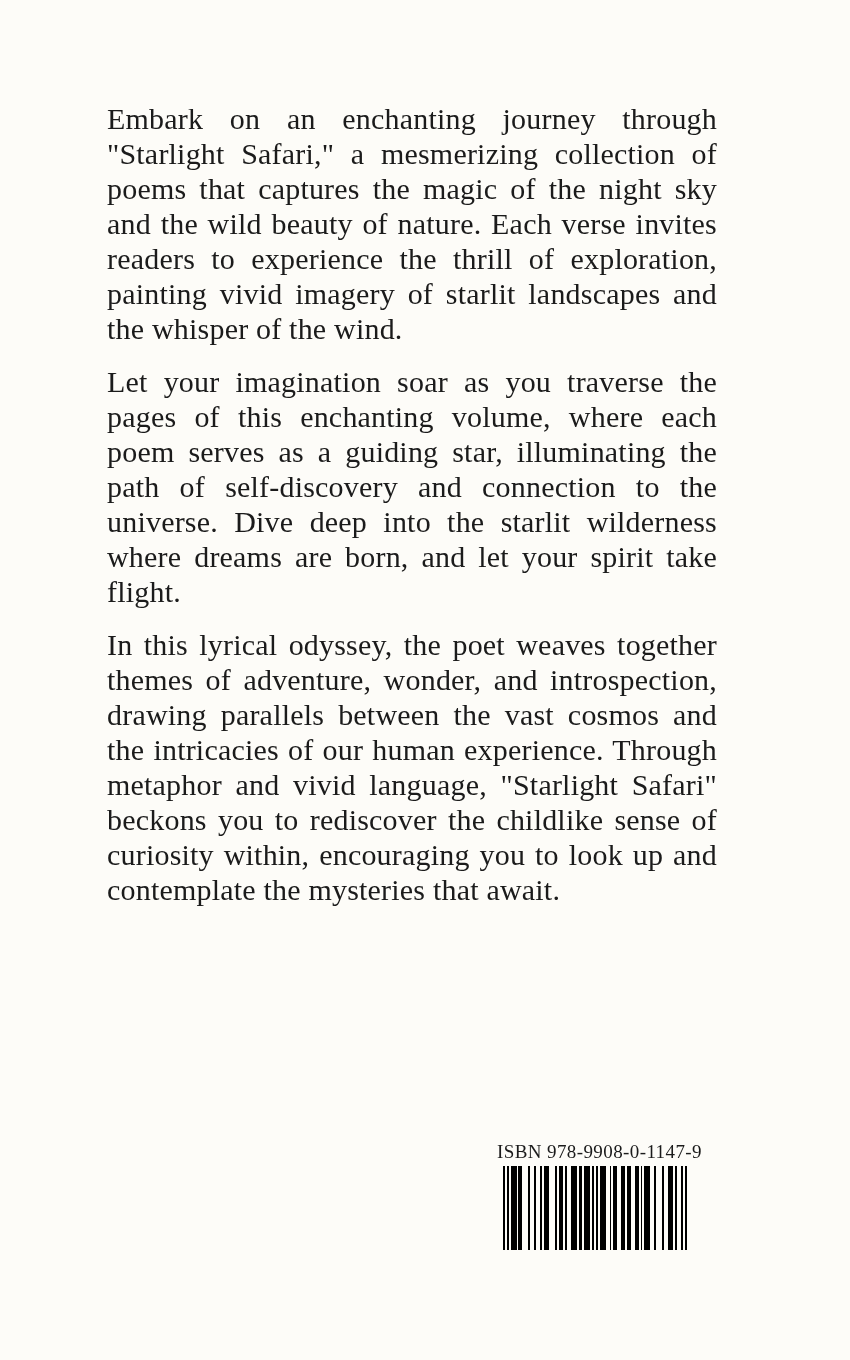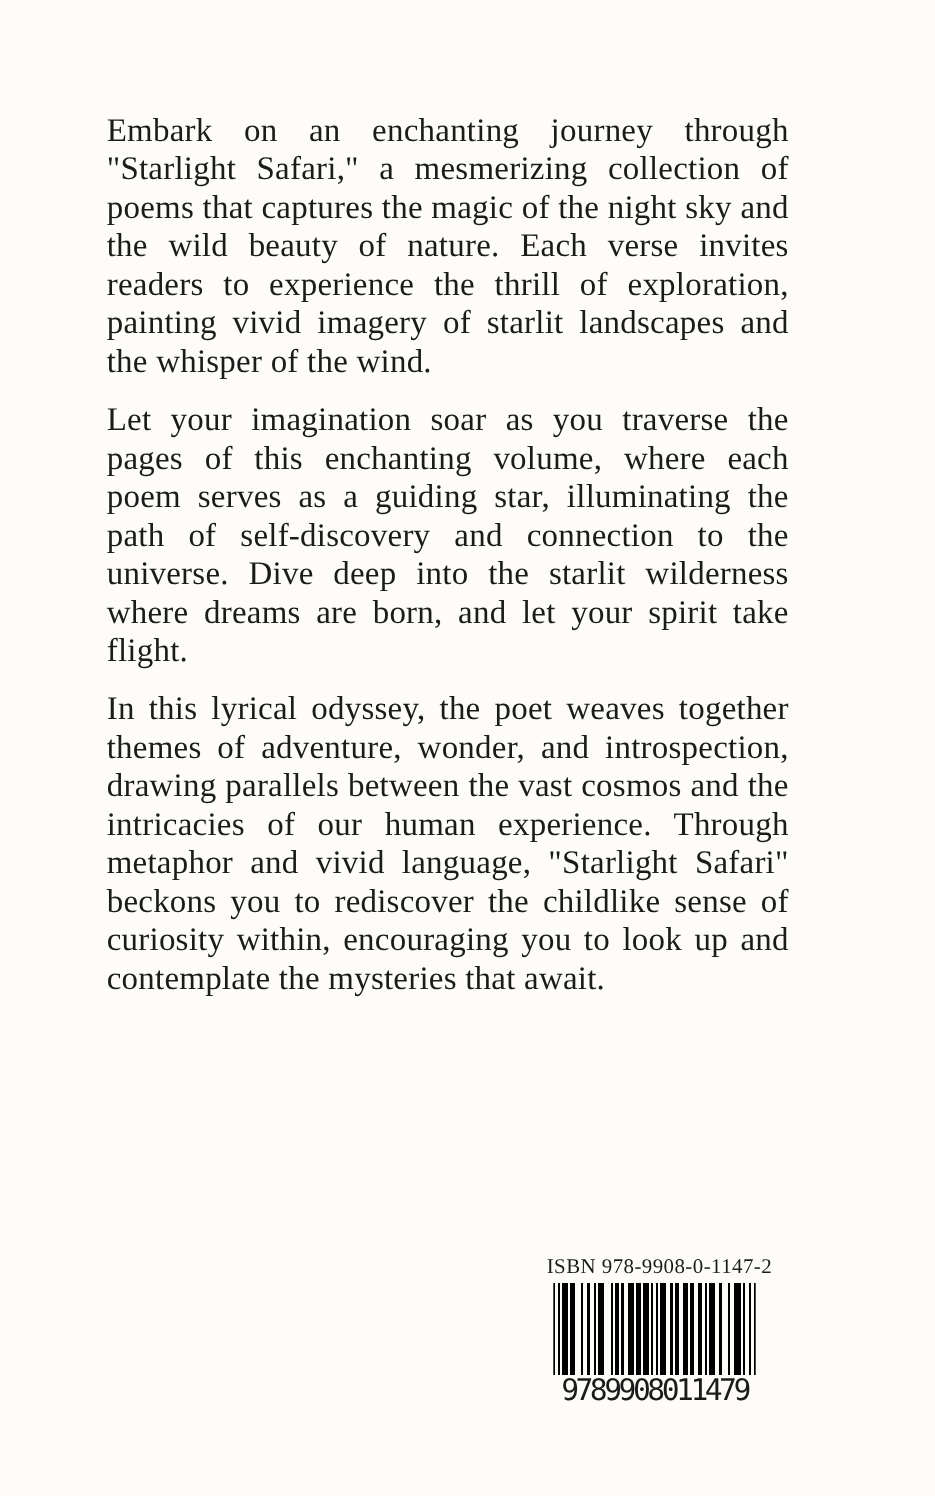--- a/index.html
+++ b/index.html
@@ -21,21 +21,21 @@
     position: absolute;
     left: 97px;
     top: 101px;
     width: 620px;
     font-size: 30px;
     line-height: 35px;
     text-align: justify;
     letter-spacing: 0.2px;
   }
   .blurb p {
-    margin: 0 0 18px 0;
+    margin: 0 0 18px 10px;
     padding: 0;
   }
   .isbn-block {
     position: absolute;
     left: 497px;
     top: 1140px;
     width: 196px;
     text-align: center;
   }
   .isbn-label {
@@ -63,21 +63,21 @@
 
 <div class="back-cover">
 
   <div class="blurb">
     <p>Embark on an enchanting journey through "Starlight Safari," a mesmerizing collection of poems that captures the magic of the night sky and the wild beauty of nature. Each verse invites readers to experience the thrill of exploration, painting vivid imagery of starlit landscapes and the whisper of the wind.</p>
     <p>Let your imagination soar as you traverse the pages of this enchanting volume, where each poem serves as a guiding star, illuminating the path of self-discovery and connection to the universe. Dive deep into the starlit wilderness where dreams are born, and let your spirit take flight.</p>
     <p>In this lyrical odyssey, the poet weaves together themes of adventure, wonder, and introspection, drawing parallels between the vast cosmos and the intricacies of our human experience. Through metaphor and vivid language, "Starlight Safari" beckons you to rediscover the childlike sense of curiosity within, encouraging you to look up and contemplate the mysteries that await.</p>
   </div>
 
   <div class="isbn-block">
-    <div class="isbn-label">ISBN 978-9908-0-1147-2</div>
+    <div class="isbn-label">ISBN 978-9908-0-1147-9</div>
     <svg class="barcode-bars" width="184" height="84" viewBox="0 0 95 84" preserveAspectRatio="none" shape-rendering="crispEdges">
         <rect x="0" y="0" width="1" height="84" fill="#000000"></rect>
         <rect x="2" y="0" width="1" height="84" fill="#000000"></rect>
         <rect x="4" y="0" width="3" height="84" fill="#000000"></rect>
         <rect x="8" y="0" width="2" height="84" fill="#000000"></rect>
         <rect x="13" y="0" width="1" height="84" fill="#000000"></rect>
         <rect x="16" y="0" width="1" height="84" fill="#000000"></rect>
         <rect x="19" y="0" width="1" height="84" fill="#000000"></rect>
         <rect x="21" y="0" width="3" height="84" fill="#000000"></rect>
         <rect x="27" y="0" width="1" height="84" fill="#000000"></rect>
@@ -96,16 +96,15 @@
         <rect x="68" y="0" width="2" height="84" fill="#000000"></rect>
         <rect x="71" y="0" width="1" height="84" fill="#000000"></rect>
         <rect x="73" y="0" width="3" height="84" fill="#000000"></rect>
         <rect x="78" y="0" width="1" height="84" fill="#000000"></rect>
         <rect x="82" y="0" width="1" height="84" fill="#000000"></rect>
         <rect x="85" y="0" width="3" height="84" fill="#000000"></rect>
         <rect x="89" y="0" width="1" height="84" fill="#000000"></rect>
         <rect x="92" y="0" width="1" height="84" fill="#000000"></rect>
         <rect x="94" y="0" width="1" height="84" fill="#000000"></rect>
       </svg>
-    <div class="isbn-number">9789908011479</div>
   </div>
 
 </div>
 
 </body></html>

